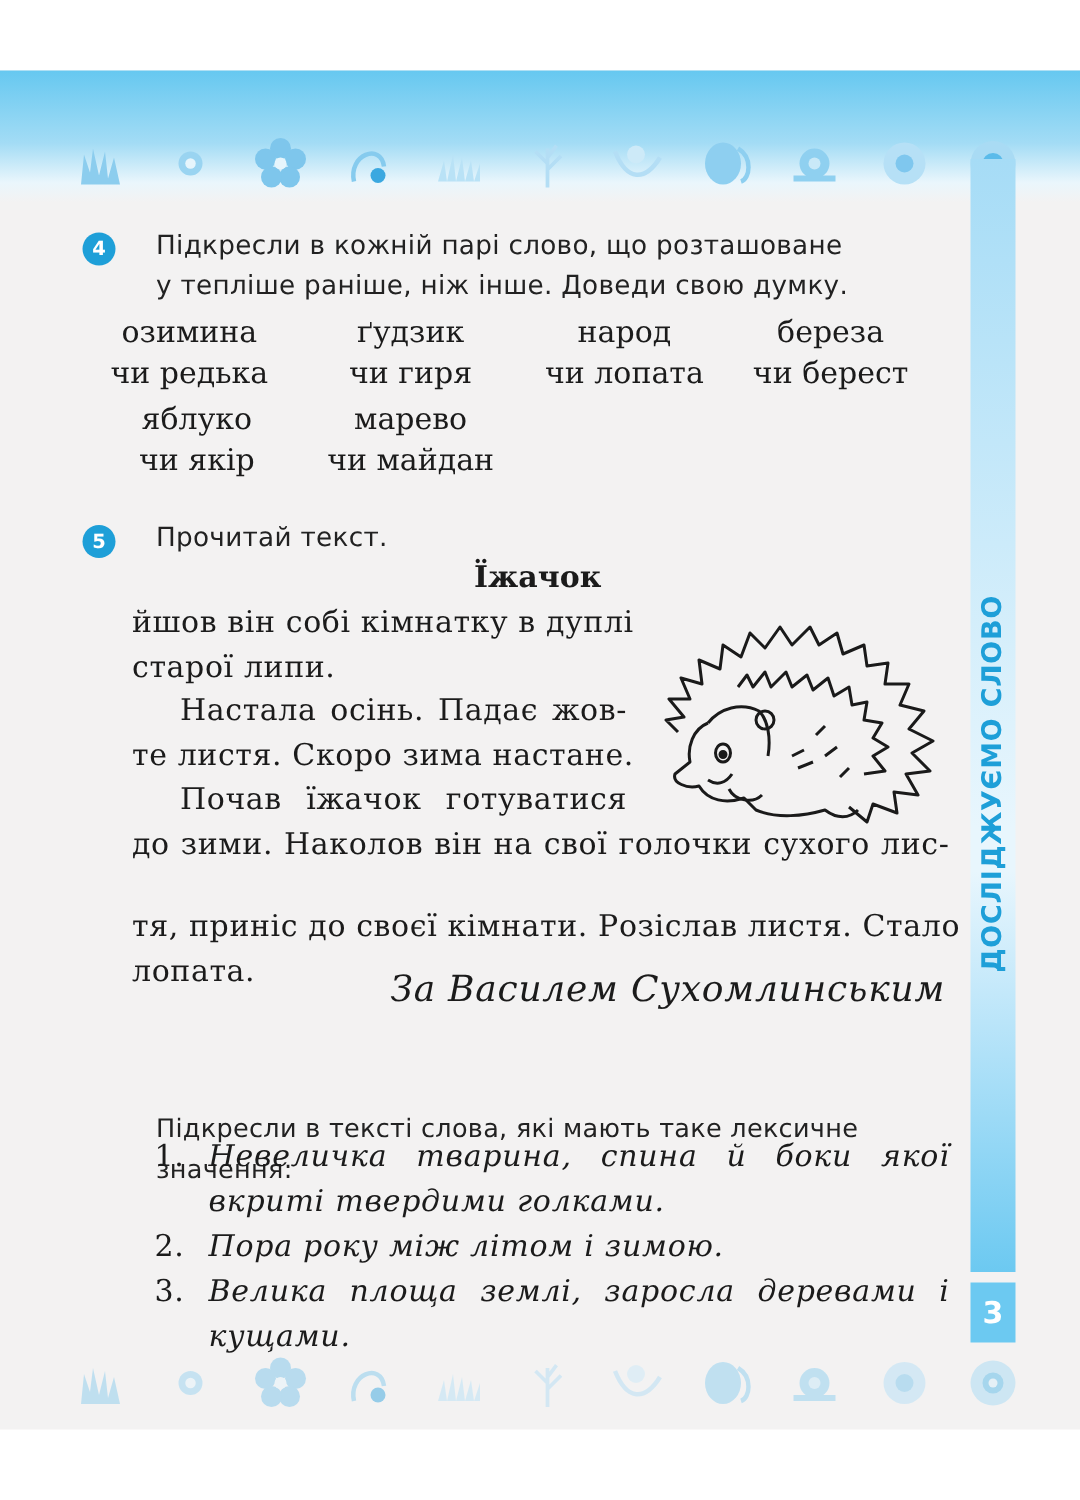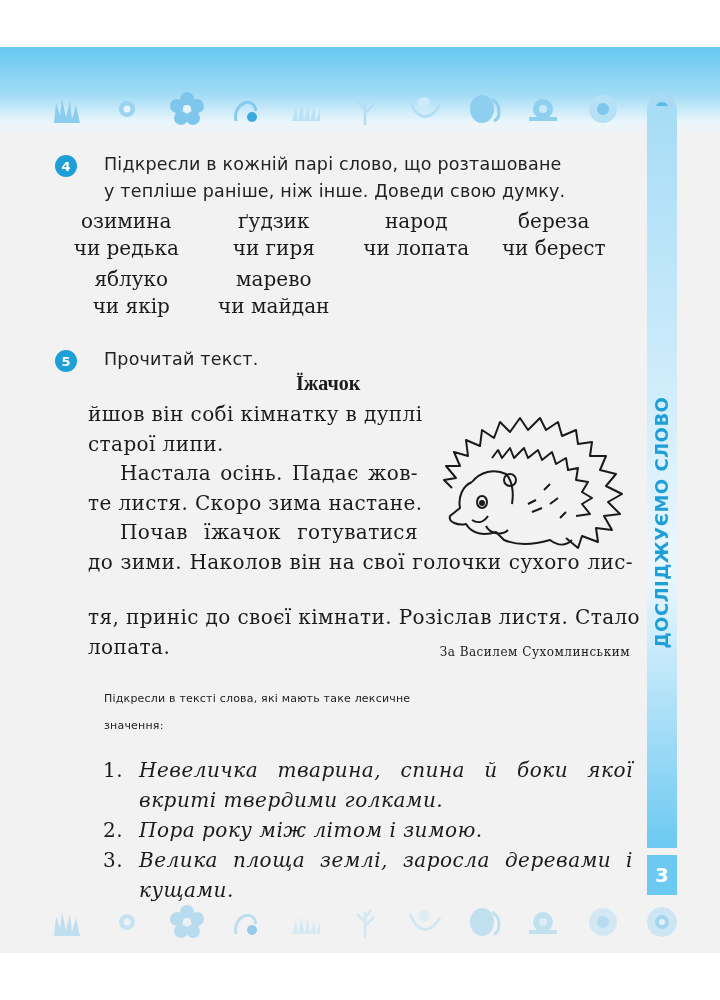--- a/index.html
+++ b/index.html
@@ -55,31 +55,31 @@
       font-family: "DejaVu Serif", serif; color: #1b1b1b;
     }
     .pairs {
       position: absolute; left: 60px; top: 208px; width: 570px;
       display: grid; grid-template-columns: 1fr 1fr 1fr 1fr; row-gap: 4px;
     }
     .pair { text-align: center; font-size: 20px; line-height: 27px; }
     .pair.col1 { padding-right: 10px; }
     .pair .w { display: block; }
     .story-title {
-      position: absolute; left: 296px; top: 372px; font-weight: bold; font-size: 20px; font-family: Liberation Serif, serif;
+      position: absolute; left: 316px; top: 372px; font-weight: bold; font-size: 20px;
     }
     .story {
       position: absolute; left: 88px; top: 400px; width: 545px;
       font-size: 20px; line-height: 29.5px; letter-spacing: 0.4px;
     }
     .story .ln { display: block; white-space: nowrap; }
     .story .ind { padding-left: 32px; }
     .story .narrow { width: 330px; text-align: justify; text-align-last: justify; }
     .author {
-      position: absolute; right: 90px; top: 645px; font-size: 12px;
+      position: absolute; right: 90px; top: 645px; font-style: italic; font-size: 24px;
       letter-spacing: 0.5px;
     }
     .list {
       position: absolute; left: 103px; top: 755px; width: 530px;
       font-size: 20px; line-height: 30px; letter-spacing: 0.5px;
     }
     .list .item { display: flex; }
     .list .num { width: 36px; flex: 0 0 36px; }
     .list .txt { flex: 1; text-align: justify; font-style: italic; }
     .hedgehog { position: absolute; left: 432px; top: 408px; width: 200px; height: 145px; }
@@ -260,21 +260,21 @@
     <ellipse cx="50" cy="94" rx="5" ry="6"></ellipse>
     <circle cx="50" cy="95" r="2" fill="#1a1a1a"></circle>
     <path d="M40 112 C46 116 52 114 56 108"></path>
     <path d="M54 118 C58 126 70 128 76 122"></path>
     <path d="M96 96 L104 92 M100 104 L110 100 M112 82 L118 76 M118 96 L126 90 M128 110 L134 104"></path>
   </g>
 </svg>
 
 <div class="author serif">За Василем Сухомлинським</div>
 
-<div class="instr" style="left:104px; top:685px; font-size:11px;">
+<div class="instr" style="left:104px; top:740px; font-size:17px;">
   <div>Підкресли в тексті слова, які мають таке лексичне</div>
   <div>значення:</div>
 </div>
 
 <div class="list serif">
   <div class="item">
     <span class="num">1.</span>
     <span class="txt">Невеличка тварина, спина й боки якої вкриті твердими голками.</span>
   </div>
   <div class="item">

